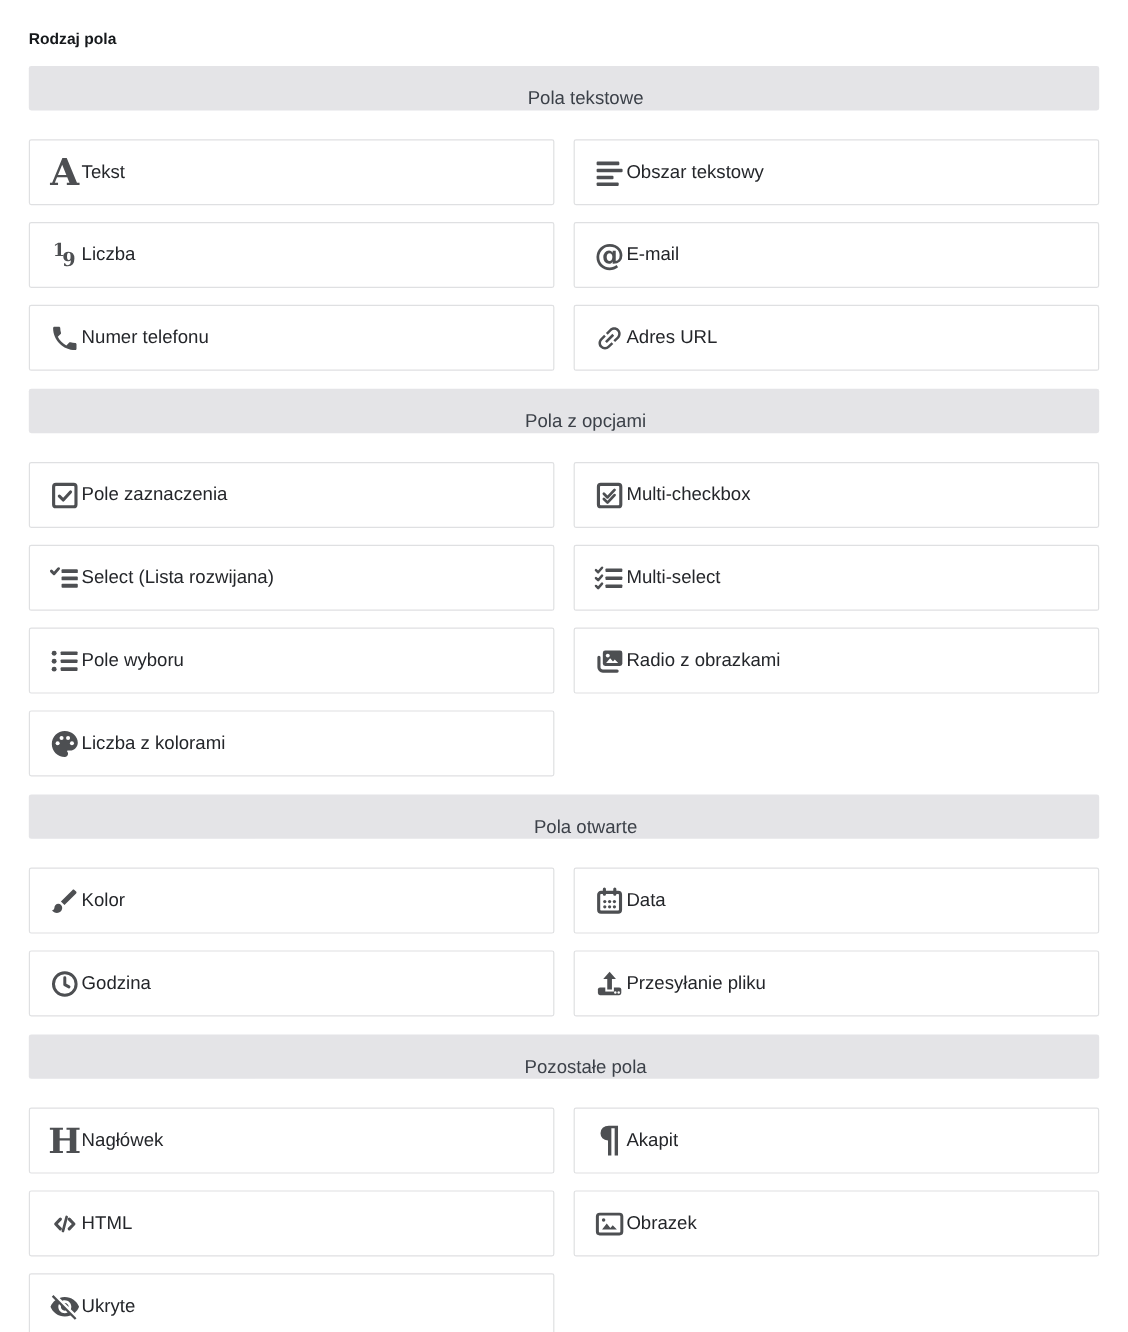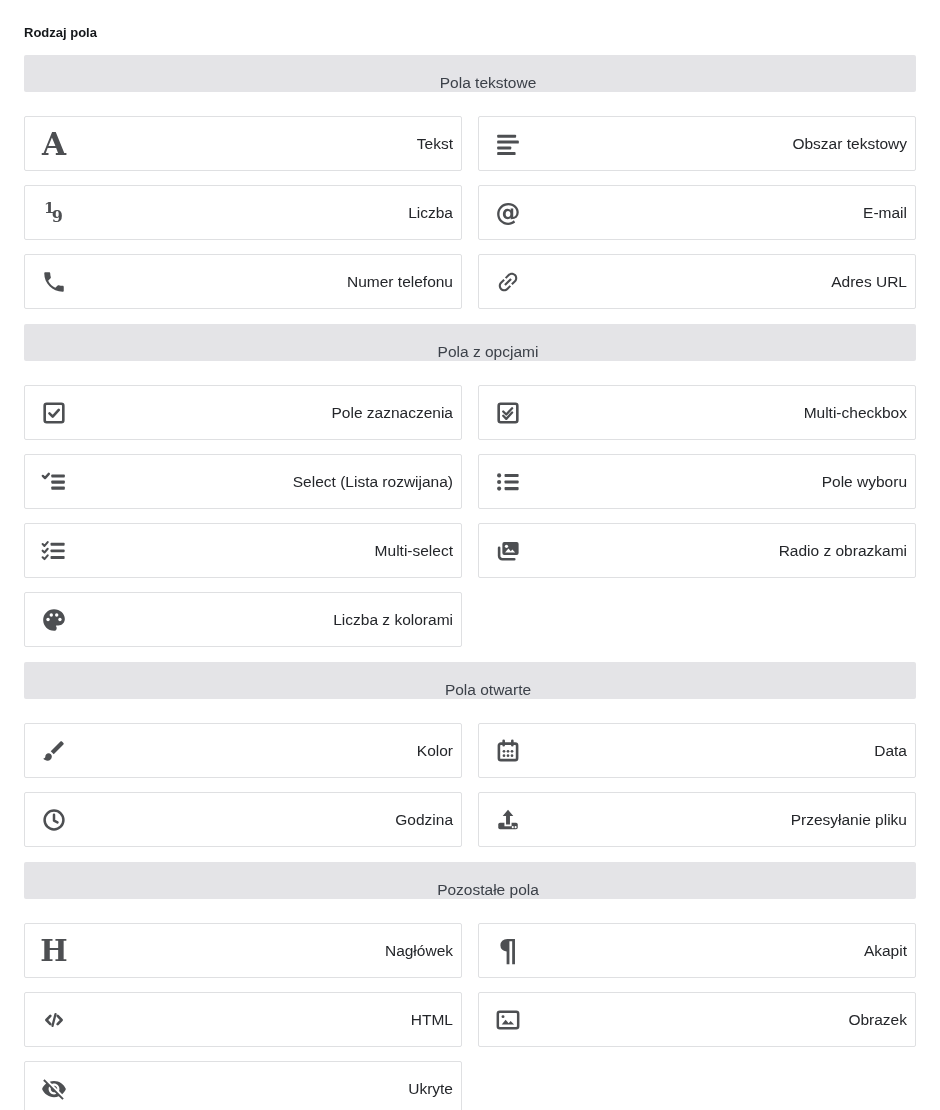--- a/index.html
+++ b/index.html
@@ -37,21 +37,21 @@
     height:55px;background:var(--button-bg);
     border:1px solid var(--button-border);border-radius:2px;
     display:flex;align-items:center;cursor:pointer;
   }
   .fbtn .icon{
     width:28px;height:28px;margin-left:15px;flex:none;
     display:flex;align-items:center;justify-content:center;
     color:var(--icon);
   }
   .fbtn .lbl{
-    flex:1;text-align:right;font-size:15.5px;color:var(--label-text);
+    flex:1;text-align:left;font-size:15.5px;color:var(--label-text);
     padding-right:8px;
   }
   .icon svg{display:block;}
   .g{font-weight:700;color:var(--icon);line-height:26px;display:block;font-style:normal;}
   .gserif{font-family:"DejaVu Serif","Liberation Serif",serif;font-size:31px;}
   .gpara{font-family:"DejaVu Sans","Liberation Sans",sans-serif;font-size:30px;line-height:28px;}
   .gat{font-family:"DejaVu Sans","Liberation Sans",sans-serif;font-size:25px;font-weight:800;}
   .gnum{position:relative;width:26px;height:26px;font-family:"DejaVu Serif","Liberation Serif",serif;}
   .gnum i{position:absolute;font-style:normal;font-weight:700;font-size:15px;line-height:1;color:var(--icon);}
   .gnum .n1{left:3px;top:1px;}
@@ -149,47 +149,47 @@
                 <rect x="9.5" y="5" width="12.5" height="2.9" rx="0.7"></rect>
                 <rect x="9.5" y="10.6" width="12.5" height="2.9" rx="0.7"></rect>
                 <rect x="9.5" y="16.2" width="12.5" height="2.9" rx="0.7"></rect>
               </g>
             </svg>
           </span>
           <span class="lbl">Select (Lista rozwijana)</span>
         </div>
         <div class="fbtn">
           <span class="icon">
+            <svg width="26" height="26" viewBox="0 0 24 24">
+              <g fill="none" stroke="currentColor" stroke-width="1.9" stroke-linecap="round" stroke-linejoin="round">
+                <path d="M1.5 5.6l1.7 1.7 3-3.5"></path>
+                <path d="M1.5 11.7l1.7 1.7 3-3.5"></path>
+                <path d="M1.5 17.8l1.7 1.7 3-3.5"></path>
+              </g>
+              <g fill="currentColor">
+                <rect x="8.8" y="4.4" width="13" height="2.7" rx="0.7"></rect>
+                <rect x="8.8" y="10.5" width="13" height="2.7" rx="0.7"></rect>
+                <rect x="8.8" y="16.6" width="13" height="2.7" rx="0.7"></rect>
+              </g>
+            </svg>
+          </span>
+          <span class="lbl">Multi-select</span>
+        </div>
+        <div class="fbtn">
+          <span class="icon">
             <svg width="26" height="26" viewBox="0 0 24 24" fill="currentColor">
               <circle cx="3.8" cy="5.9" r="1.9"></circle>
               <circle cx="3.8" cy="12" r="1.9"></circle>
               <circle cx="3.8" cy="18.1" r="1.9"></circle>
               <rect x="8.8" y="4.5" width="13" height="2.8" rx="0.7"></rect>
               <rect x="8.8" y="10.6" width="13" height="2.8" rx="0.7"></rect>
               <rect x="8.8" y="16.7" width="13" height="2.8" rx="0.7"></rect>
             </svg>
           </span>
           <span class="lbl">Pole wyboru</span>
-        </div>
-        <div class="fbtn">
-          <span class="icon">
-            <svg width="26" height="26" viewBox="0 0 24 24">
-              <g fill="none" stroke="currentColor" stroke-width="1.9" stroke-linecap="round" stroke-linejoin="round">
-                <path d="M1.5 5.6l1.7 1.7 3-3.5"></path>
-                <path d="M1.5 11.7l1.7 1.7 3-3.5"></path>
-                <path d="M1.5 17.8l1.7 1.7 3-3.5"></path>
-              </g>
-              <g fill="currentColor">
-                <rect x="8.8" y="4.4" width="13" height="2.7" rx="0.7"></rect>
-                <rect x="8.8" y="10.5" width="13" height="2.7" rx="0.7"></rect>
-                <rect x="8.8" y="16.6" width="13" height="2.7" rx="0.7"></rect>
-              </g>
-            </svg>
-          </span>
-          <span class="lbl">Multi-select</span>
         </div>
         <div class="fbtn">
           <span class="icon">
             <svg width="26" height="26" viewBox="0 0 24 24">
               <path d="M3.8 9v7.6a3 3 0 0 0 3 3h11" fill="none" stroke="currentColor" stroke-width="2.4" stroke-linecap="round"></path>
               <rect x="6.8" y="3.8" width="15" height="11.8" rx="1.8" fill="currentColor"></rect>
               <circle cx="10.6" cy="7.7" r="1.5" fill="#fff"></circle>
               <path d="M9.3 13.4l3.1-3.7 2.2 2.6 1.4-1.6 2.6 2.7z" fill="#fff"></path>
             </svg>
           </span>

